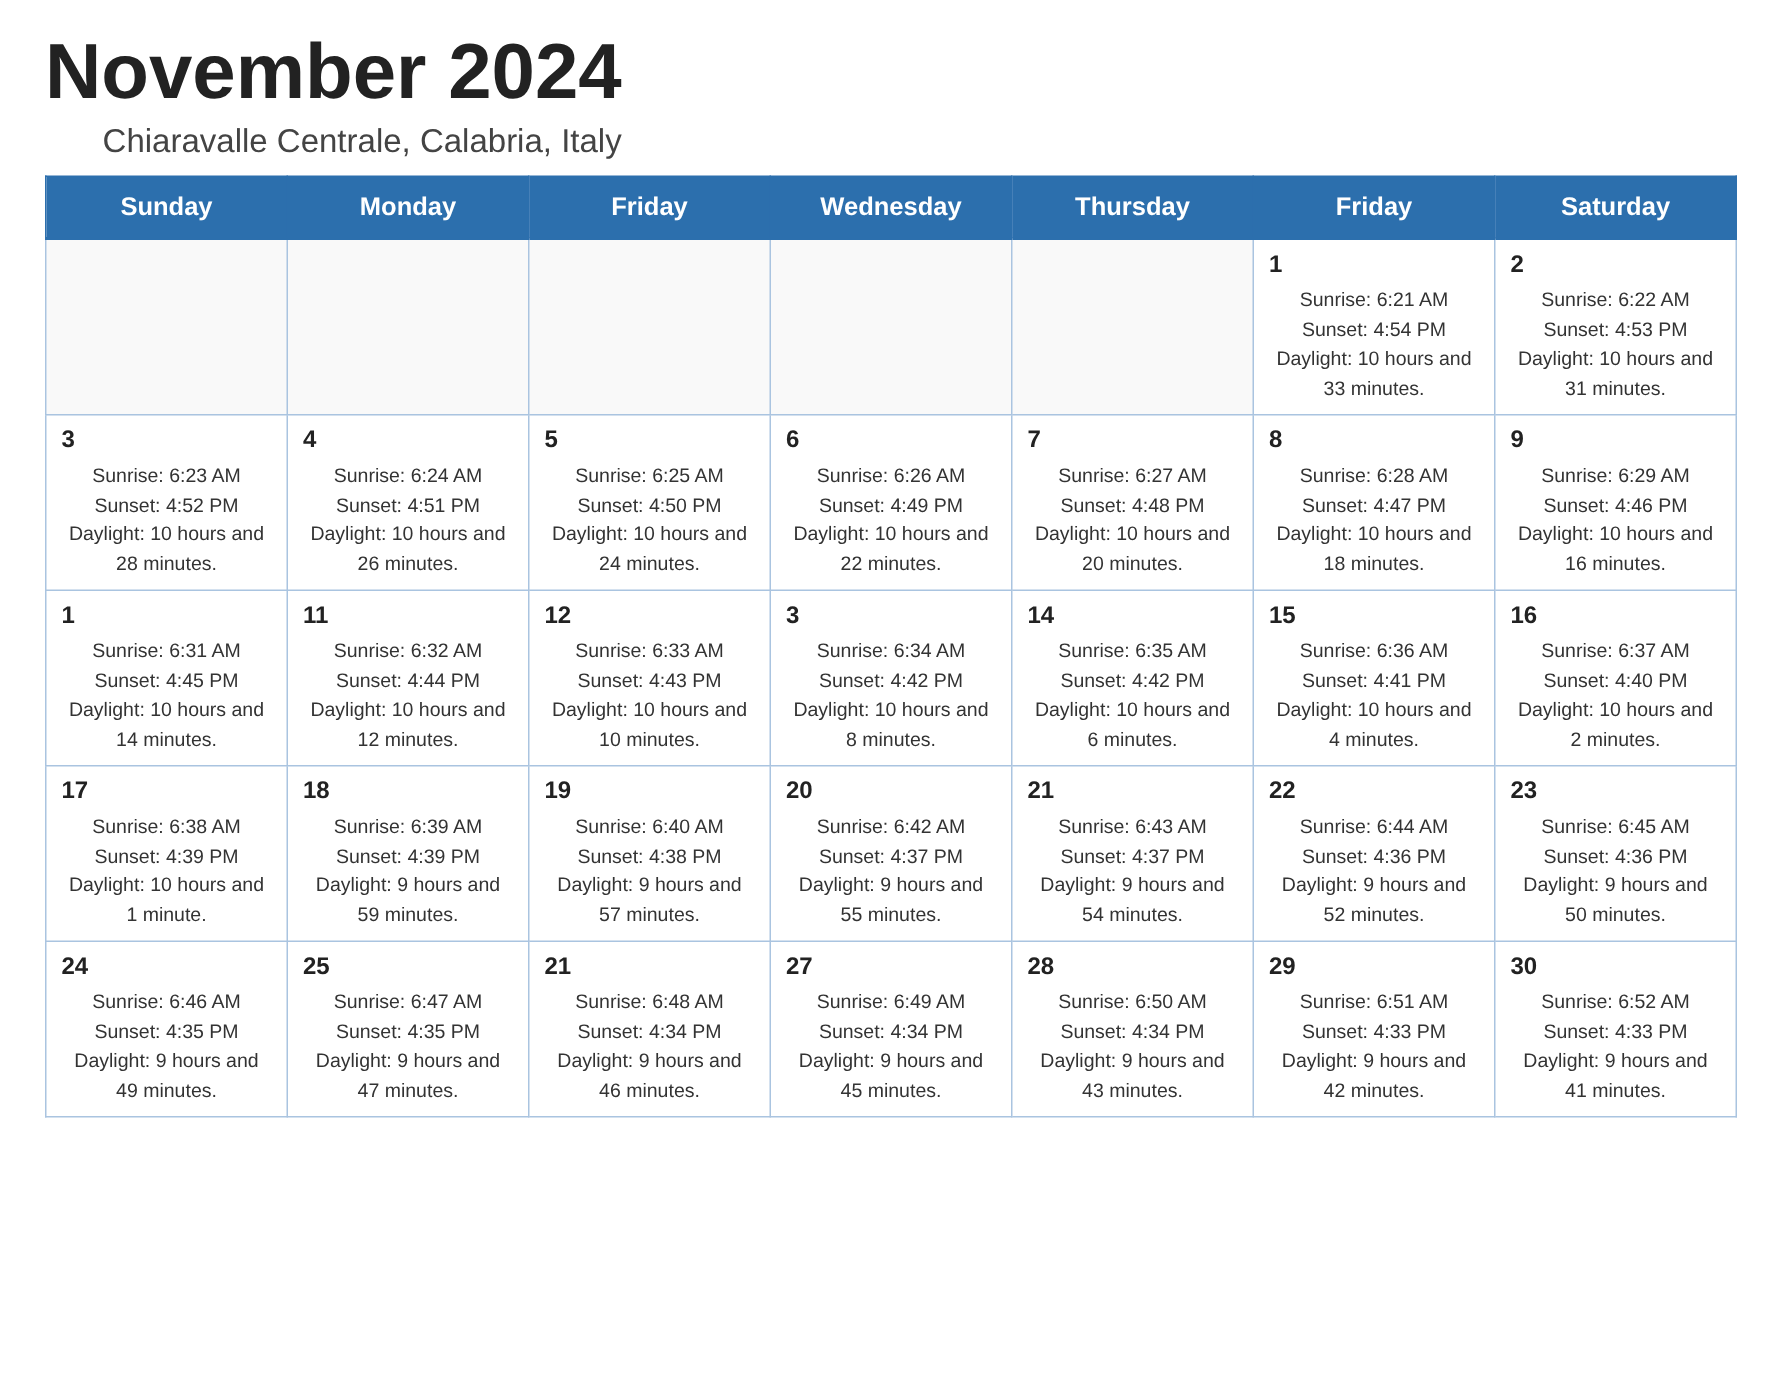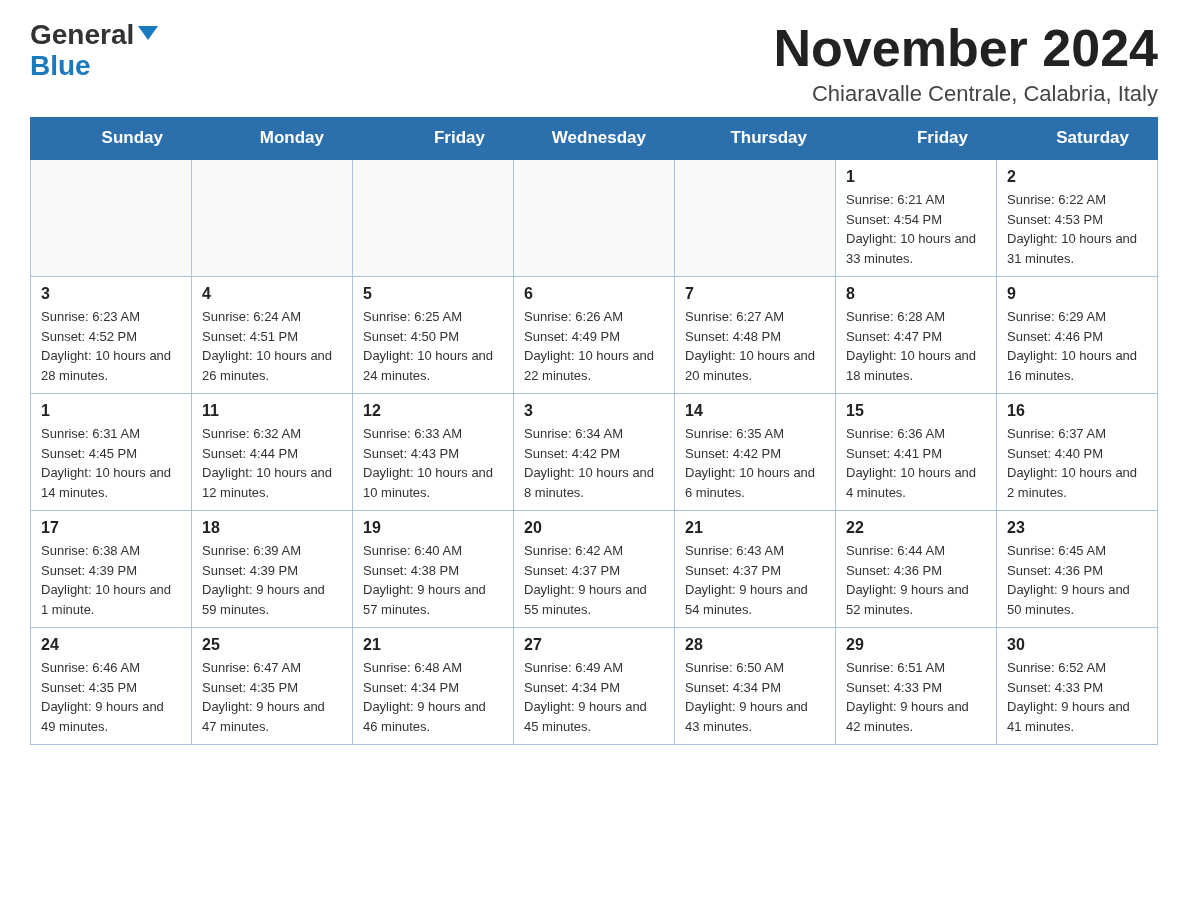--- a/index.html
+++ b/index.html
@@ -56,22 +56,22 @@
     .calendar {
       width: 100%;
       border-collapse: collapse;
       margin-top: 10px;
     }
     .calendar th {
       background-color: #2c6fad;
       color: #fff;
       font-size: 17px;
       font-weight: 600;
-      padding: 10px 28px;
-      text-align: right;
+      padding: 10px 12px;
+      text-align: center;
       border: 1px solid #2c6fad;
     }
     .calendar td {
       border: 1px solid #aac4e0;
       vertical-align: top;
       padding: 8px 10px;
       width: calc(100% / 7);
       font-size: 13px;
       color: #333;
       min-height: 100px;
@@ -80,41 +80,36 @@
       font-size: 16px;
       font-weight: bold;
       color: #222;
       display: block;
       margin-bottom: 4px;
     }
     .day-info {
       font-size: 13px;
       color: #333;
       line-height: 1.5;
+      text-align: center;
     }
     .empty-cell {
       background: #f9f9f9;
     }
     tr td {
       border-top: 2px solid #2c6fad;
     }
     tr:first-child td {
       border-top: 2px solid #2c6fad;
     }
   </style>
 </head>
 <body>
 
 <div class="header">
-  <div class="logo">
-    <div>
-      <span class="logo-general">General</span><span class="logo-triangle"></span>
-    </div>
-    <div class="logo-blue">Blue</div>
-  </div>
   <div class="title-block">
     <div class="month-title">November 2024</div>
     <div class="location">Chiaravalle Centrale, Calabria, Italy</div>
   </div>
 </div>
 
 <table class="calendar">
   <thead>
     <tr>
     <th>Sunday</th>

